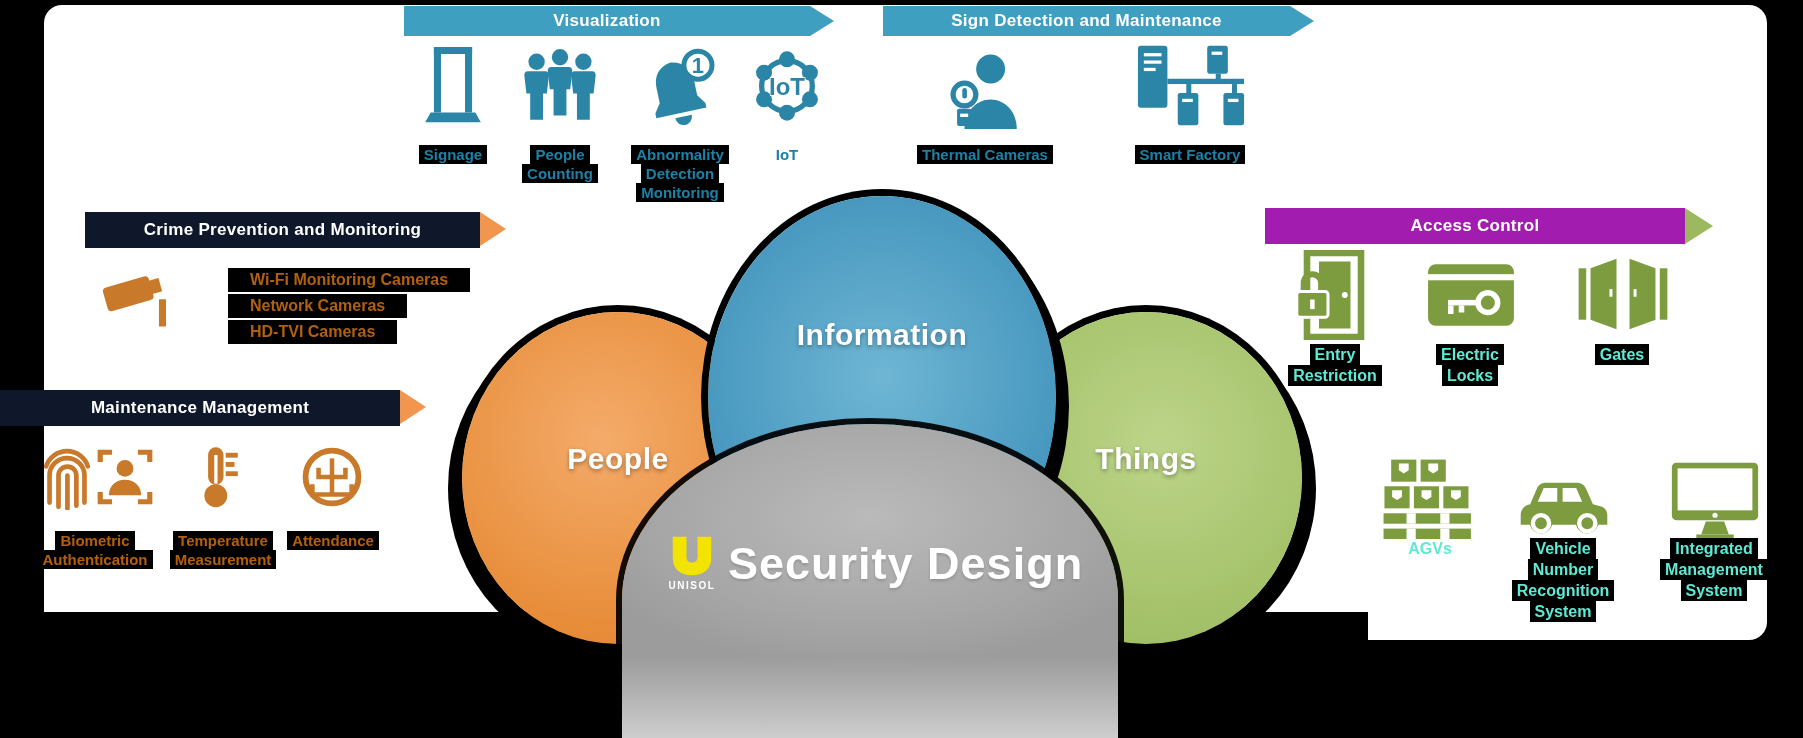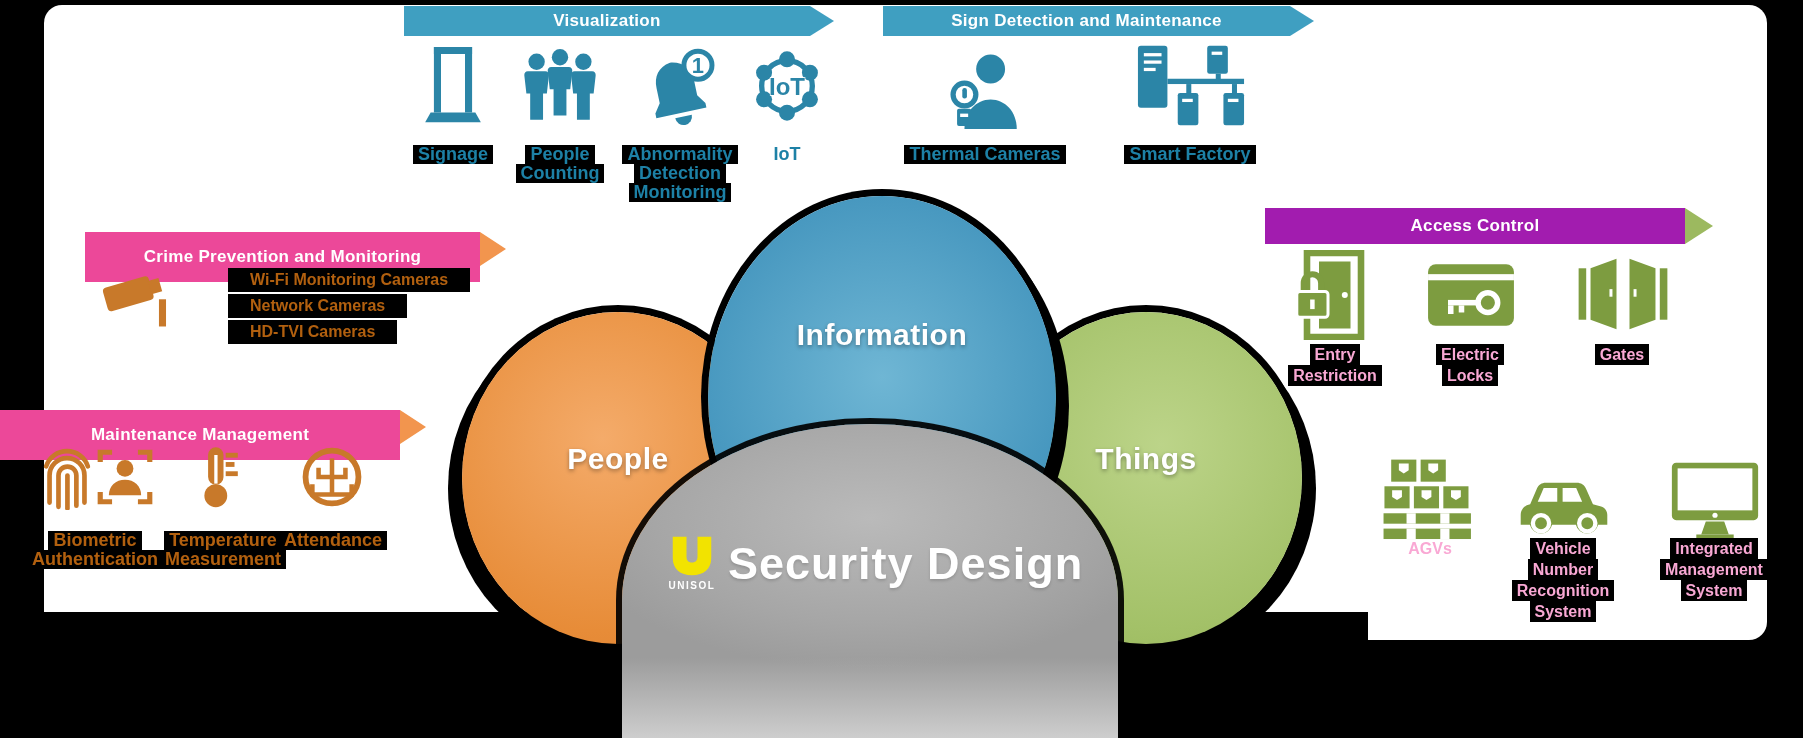--- a/index.html
+++ b/index.html
@@ -10,43 +10,43 @@
   .patch{position:absolute;background:#000;z-index:2;}
   .strip-left{position:absolute;left:0;top:0;width:44px;height:585px;background:#000;z-index:2;}
 
   
   .banner{position:absolute;display:flex;align-items:center;justify-content:center;
           color:#fff;font-weight:700;font-size:17px;letter-spacing:.3px;z-index:3;}
   .banner::after{content:"";position:absolute;left:100%;top:0;width:0;height:0;
           border-style:solid;border-color:transparent;}
   .b-teal{background:#3F9FC1;height:30px;}
   .b-teal::after{border-width:15px 0 15px 24px;border-left-color:#3F9FC1;}
-  .b-orange{background:#ec4899;height:50px;margin-top:20px;}
+  .b-orange{background:#0f172a;height:36px;}
   .b-orange::after{border-width:17px 0 17px 26px;border-left-color:#F2954E;}
   .b-green{background:#a21caf;height:36px;}
   .b-green::after{border-width:18px 0 18px 28px;border-left-color:#9CB95F;}
 
   
   .icon{position:absolute;z-index:3;}
   .icon svg{display:block;width:100%;height:100%;}
   .teal-ic{color:#2B85A7;}
   .orange-ic{color:#C8792A;}
   .green-ic{color:#7D9C40;}
 
   
   .chips{position:absolute;display:flex;flex-direction:column;align-items:center;
-         text-align:center;font-weight:700;font-size:18px;line-height:19px;z-index:3;}
+         text-align:center;font-weight:700;font-size:15px;line-height:19px;z-index:3;}
   .chips span{background:#000;padding:0 5px;white-space:nowrap;}
   .chips.no-chip span{background:transparent;}
   .chips.big{font-size:16px;line-height:21px;}
   .chips.cams{align-items:flex-start;text-align:left;font-size:16px;line-height:20px;}
   .chips.cams span{padding:2px 22px;margin-bottom:2px;}
   .t-teal{color:#1D81A6;}
   .t-orange{color:#B2600F;}
-  .t-green{color:#f9a8d4;}
+  .t-green{color:#5eead4;}
 
   
   .circle{position:absolute;border-radius:50%;z-index:5;}
   .c-people{background:radial-gradient(circle at 45% 38%,#F4AB6A,#E78C38 72%,#DE8130);
             box-shadow:0 0 0 7px #000,-10px 10px 0 4px #000;}
   .c-info{background:radial-gradient(circle at 50% 45%,#6FB6D4,#4596BE 68%,#3D8DB5);
             box-shadow:0 0 0 7px #000,9px 9px 0 4px #000;z-index:6;}
   .c-things{background:radial-gradient(circle at 55% 40%,#BCD489,#A3C168 70%,#97B558);
             box-shadow:0 0 0 7px #000,10px 10px 0 4px #000;}
   .circle-label{position:absolute;color:#fff;font-weight:700;font-size:30px;text-align:center;

